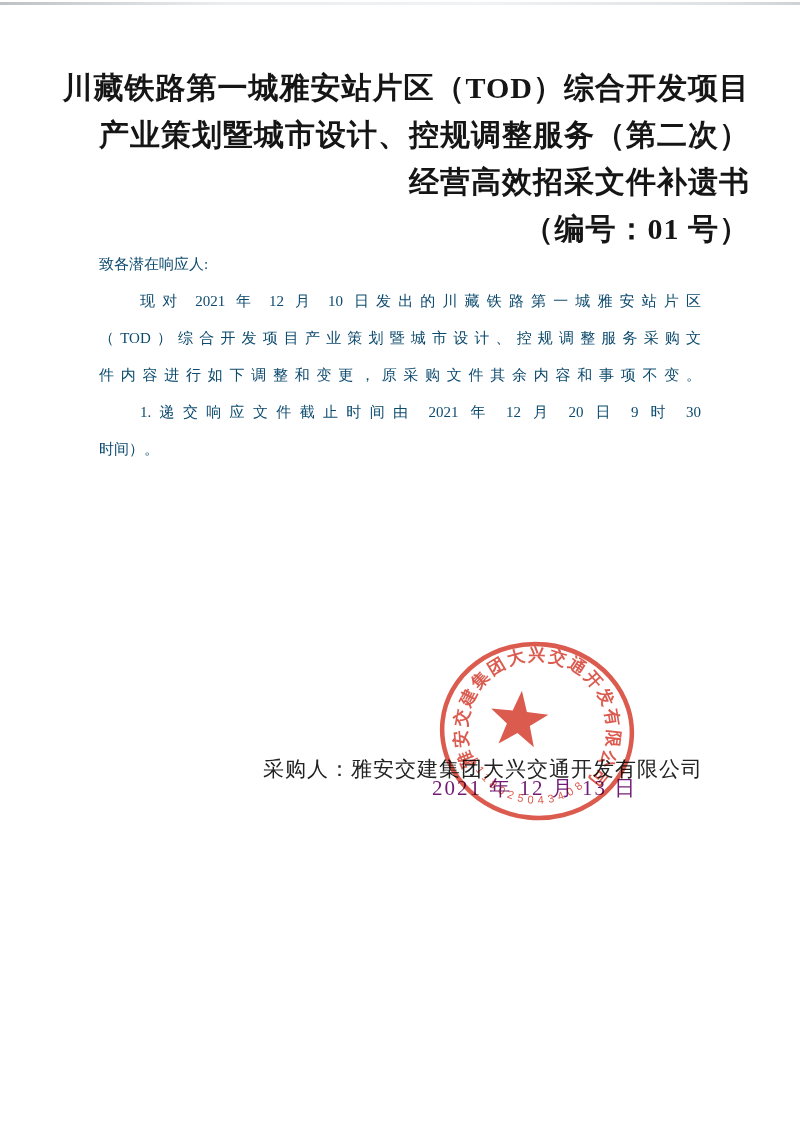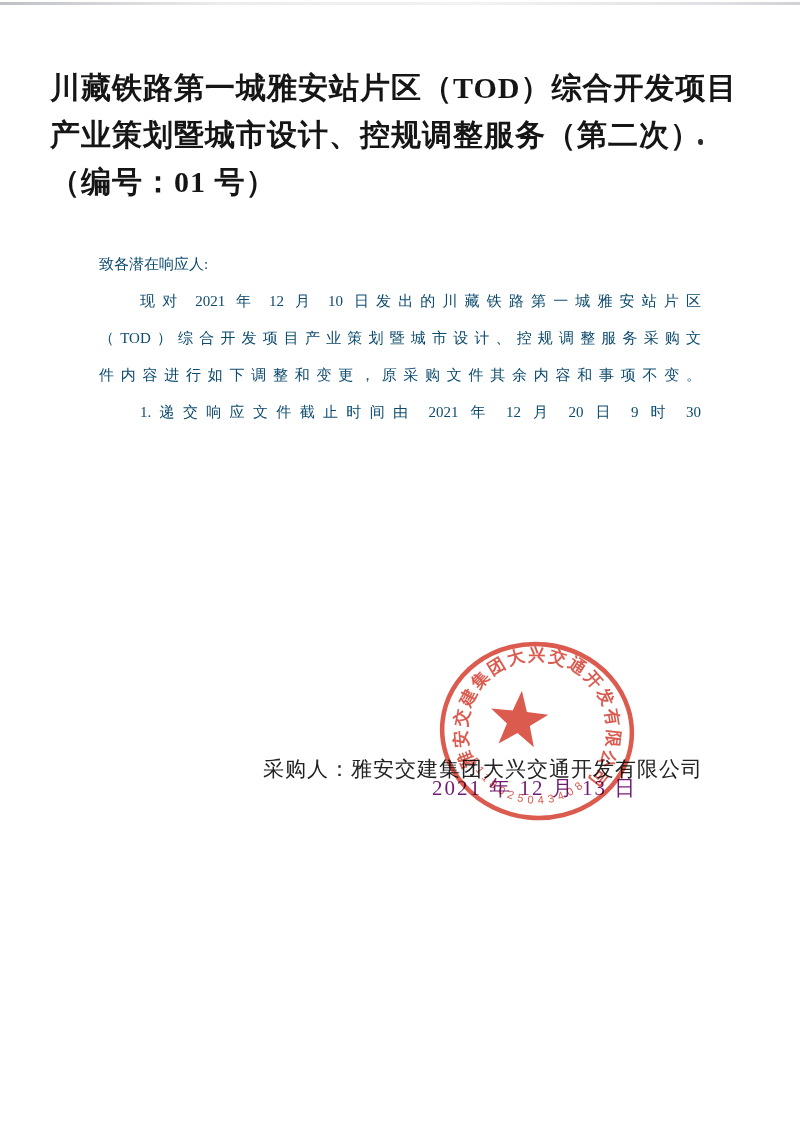--- a/index.html
+++ b/index.html
@@ -6,21 +6,21 @@
   .page {
     position:relative; width:800px; height:1131px; background:#ffffff;
     font-family:"Liberation Serif","DejaVu Serif",serif; color:#1c1c1c; overflow:hidden;
   }
   .scan-edge {
     position:absolute; top:2px; left:0; width:100%; height:3px;
     background:linear-gradient(90deg,#aeb2b6,#e6e8ea 28%,#edeff1 60%,#d6d9dc 90%,#c3c6c9);
     opacity:.8;
   }
   .title-block {
-    position:absolute; top:64px; left:50px; width:700px; text-align:left;
+    position:absolute; top:64px; left:50px; width:700px; text-align:right;
     font-weight:bold; font-size:30px; line-height:47px; letter-spacing:1px; color:#151515;
   }
   .mark-dot {
     position:absolute; left:698px; top:139px; width:5px; height:6px;
     background:#2b2b2b; border-radius:50% 50% 40% 60%;
   }
   .body-block {
     position:absolute; top:246px; left:99px; width:602px;
     font-size:15px; line-height:37px; color:#0c4a6e;
   }
@@ -41,31 +41,33 @@
 </head>
 <body>
 
 <div class="page">
 
   <div class="scan-edge"></div>
 
   <div class="title-block">
     <div>川藏铁路第一城雅安站片区（TOD）综合开发项目</div>
     <div>产业策划暨城市设计、控规调整服务（第二次）</div>
+    <div>经营高效招采文件补遗书</div>
     <div>（编号：01 号）</div>
   </div>
 
   <div class="mark-dot"></div>
 
   <div class="body-block">
     <div class="bline">致各潜在响应人:</div>
     <div class="bline j indent">现对 2021 年 12 月 10 日发出的川藏铁路第一城雅安站片区</div>
     <div class="bline j">（TOD）综合开发项目产业策划暨城市设计、控规调整服务采购文</div>
     <div class="bline j">件内容进行如下调整和变更，原采购文件其余内容和事项不变。</div>
     <div class="bline j indent">1.递交响应文件截止时间由 2021 年 12 月 20 日 9 时 30</div>
+    <div class="bline">时间）。</div>
   </div>
 
   <div class="purchaser">采购人：雅安交建集团大兴交通开发有限公司</div>
   <div class="doc-date">2021 年 12 月 13 日</div>
 
   <div class="seal">
     <svg viewBox="0 0 200 180" width="202" height="182">
       <defs>
         <path id="arc-company" d="M 42.7,130.2 A 70,70 0 1 1 157.3,130.2" fill="none"></path>
         <path id="arc-number" d="M 34.7,120.4 A 72,72 0 0 0 165.3,120.4" fill="none"></path>

